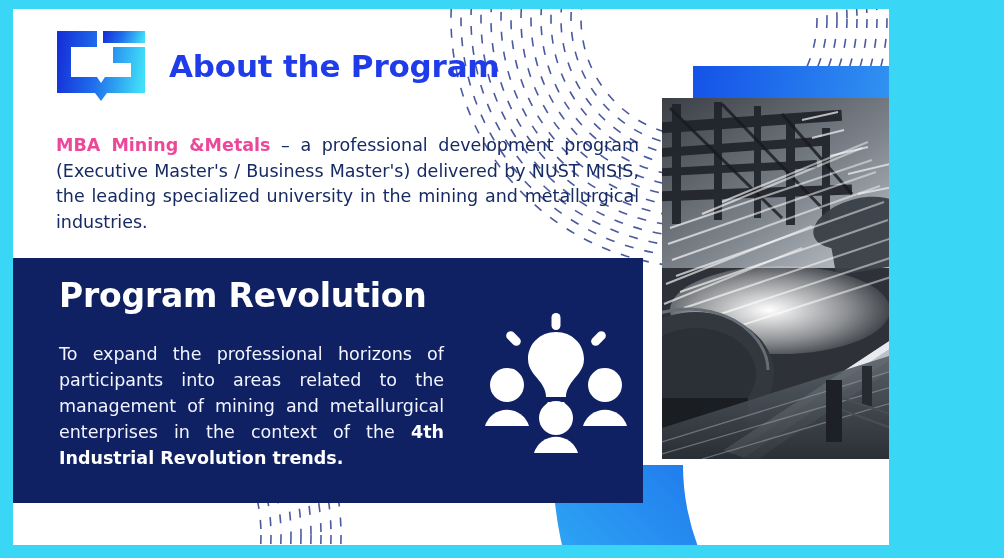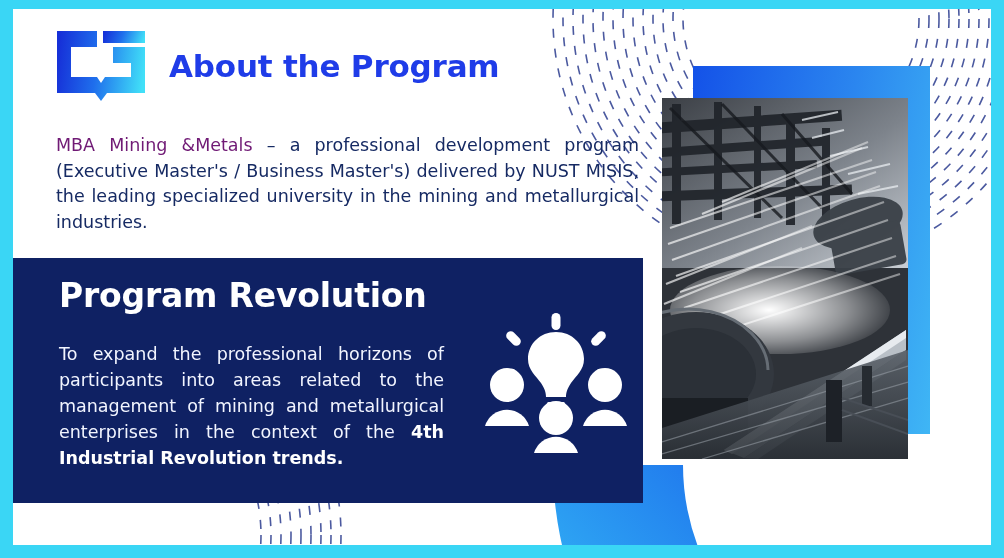--- a/index.html
+++ b/index.html
@@ -19,21 +19,21 @@
     background: #3ad6f5;
     overflow: hidden;
     box-sizing: border-box;
   }
 
   
   .canvas {
     position: absolute;
     left: 13px;
     top: 9px;
-    width: 978px;
+    width: 876px;
     height: 536px;
     background: #ffffff;
     overflow: hidden;
   }
 
   
   .arcs-tr {
     position: absolute;
     right: -70px;
     top: -250px;
@@ -107,21 +107,21 @@
   .intro {
     position: absolute;
     left: 43px;
     top: 124px;
     width: 583px;
     font-size: 17.5px;
     line-height: 25.5px;
     color: #162a63;
     text-align: justify;
   }
-  .intro b { font-weight: normal; color: #701a75; }
+  .intro b { font-weight: bold; color: #ec4899; }
 
   
   .objective {
     position: absolute;
     left: 0px;
     top: 249px;
     width: 630px;
     height: 245px;
     background: #0f2163;
     overflow: hidden;

